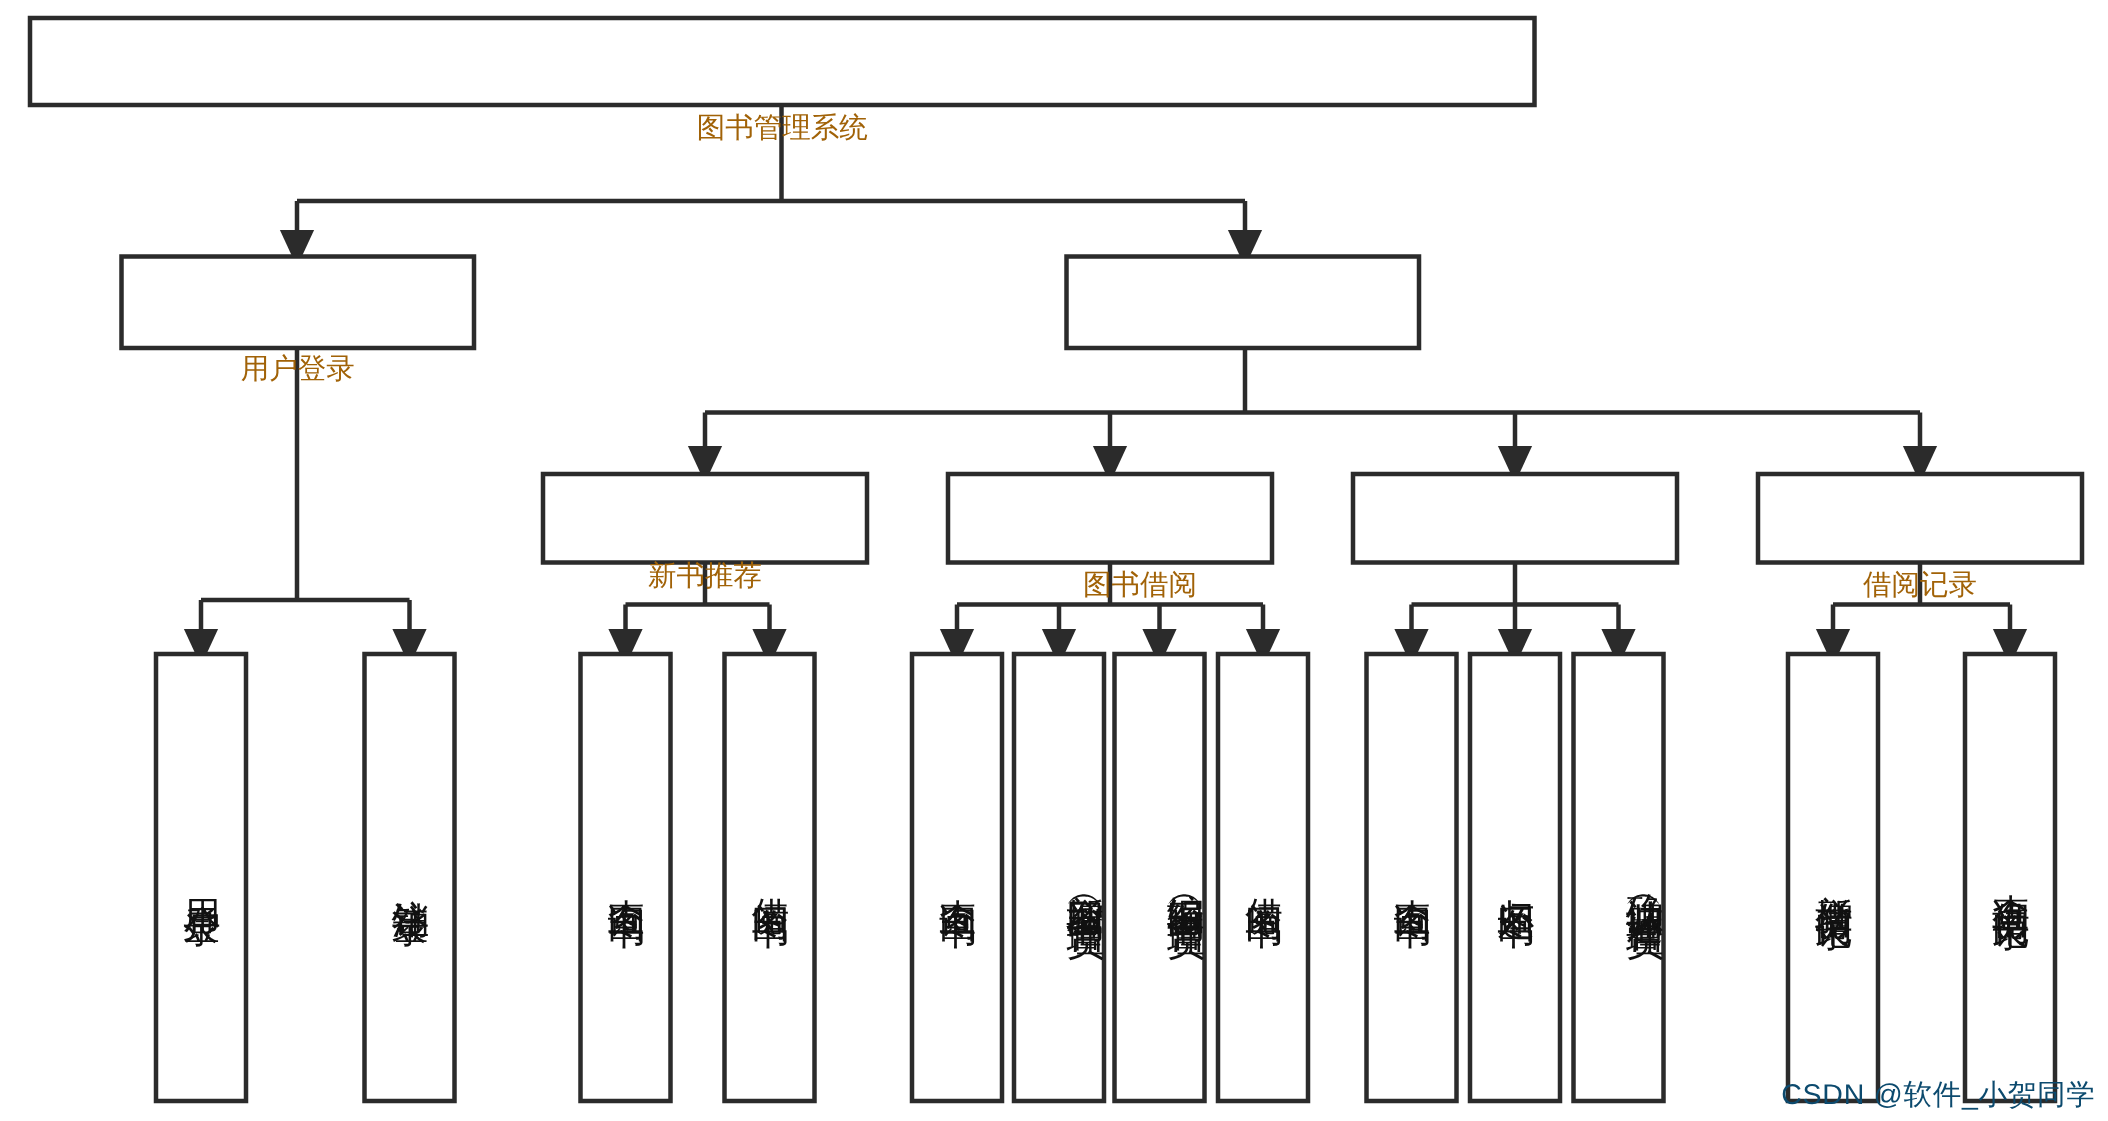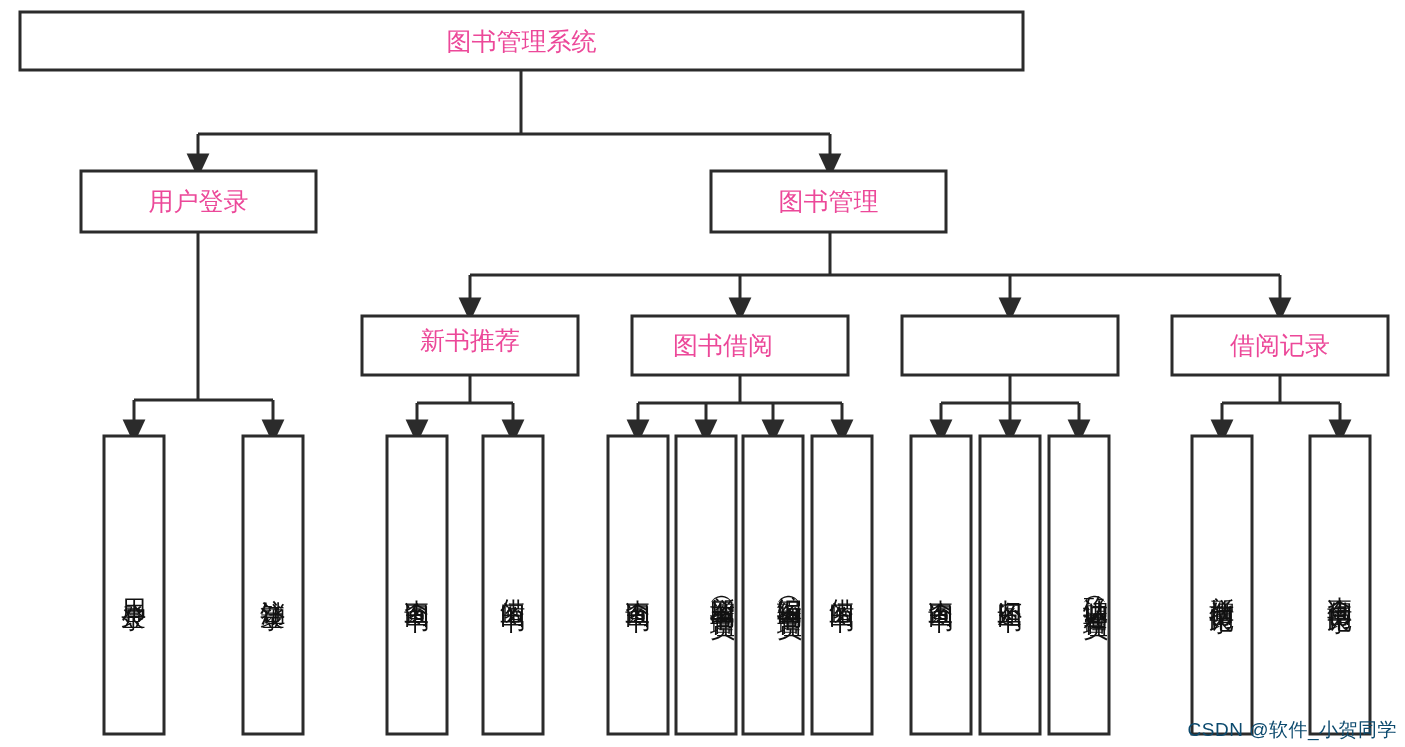--- a/index.html
+++ b/index.html
@@ -26,23 +26,24 @@
     align-items:center;
     white-space:nowrap;
     pointer-events:none;
   }
   .vtext.top-align{align-items:flex-start;}
   .htext{
     position:absolute;
     display:flex;
     align-items:center;
     justify-content:center;
-    font-size:25px;
-    color:#ec4899;
+    font-size:19px;
+    color:#a16207;
     white-space:nowrap;
+    margin-top:44px;
   }
   #watermark{
     position:absolute;
     right:8px;bottom:4px;
     font-size:19px;
     color:#0c4a6e;
     white-space:nowrap;
     letter-spacing:0.5px;
   }
 </style>
@@ -123,24 +124,23 @@
     <rect class="node-rect" x="980" y="436" width="60" height="298"></rect>
     <rect class="node-rect" x="1049" y="436" width="60" height="298"></rect>
 
     <rect class="node-rect" x="1192" y="436" width="60" height="298"></rect>
     <rect class="node-rect" x="1310" y="436" width="60" height="298"></rect>
   </svg>
 
   <div class="htext" style="left:20px;top:12px;width:1003px;height:58px;">图书管理系统</div>
 
   <div class="htext" style="left:81px;top:171px;width:235px;height:61px;">用户登录</div>
-  <div class="htext" style="left:711px;top:171px;width:235px;height:61px;">图书管理</div>
 
   <div class="htext" style="left:362px;top:316px;width:216px;height:48px;">新书推荐</div>
-  <div class="htext" style="left:615px;top:316px;width:216px;height:59px;">图书借阅</div>
+  <div class="htext" style="left:652px;top:316px;width:216px;height:59px;">图书借阅</div>
   <div class="htext" style="left:1172px;top:316px;width:216px;height:59px;">借阅记录</div>
 
   <div class="vtext" style="left:104px;top:436px;width:60px;height:298px;">用户登录</div>
   <div class="vtext" style="left:243px;top:436px;width:60px;height:298px;">注销登录</div>
 
   <div class="vtext" style="left:387px;top:436px;width:60px;height:298px;">查询图书</div>
   <div class="vtext" style="left:483px;top:436px;width:60px;height:298px;">借阅图书</div>
 
   <div class="vtext" style="left:608px;top:436px;width:60px;height:298px;">查询图书</div>
   <div class="vtext top-align" style="left:676px;top:444px;width:60px;height:290px;">新增图书（管理员）</div>

